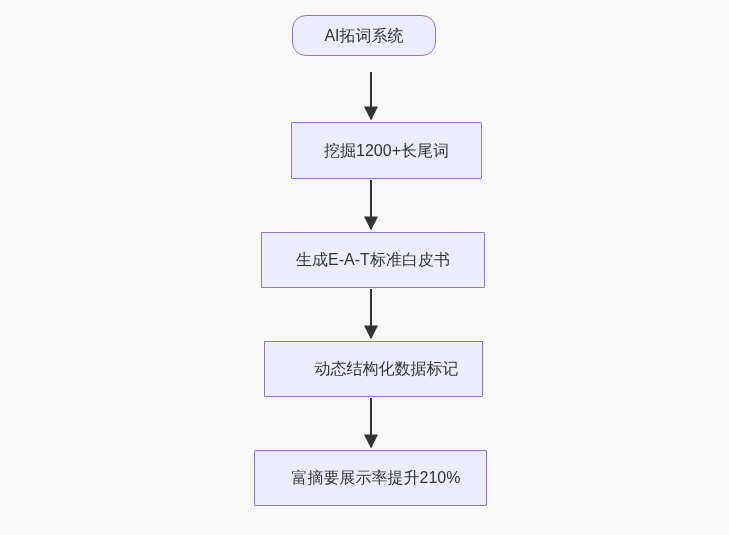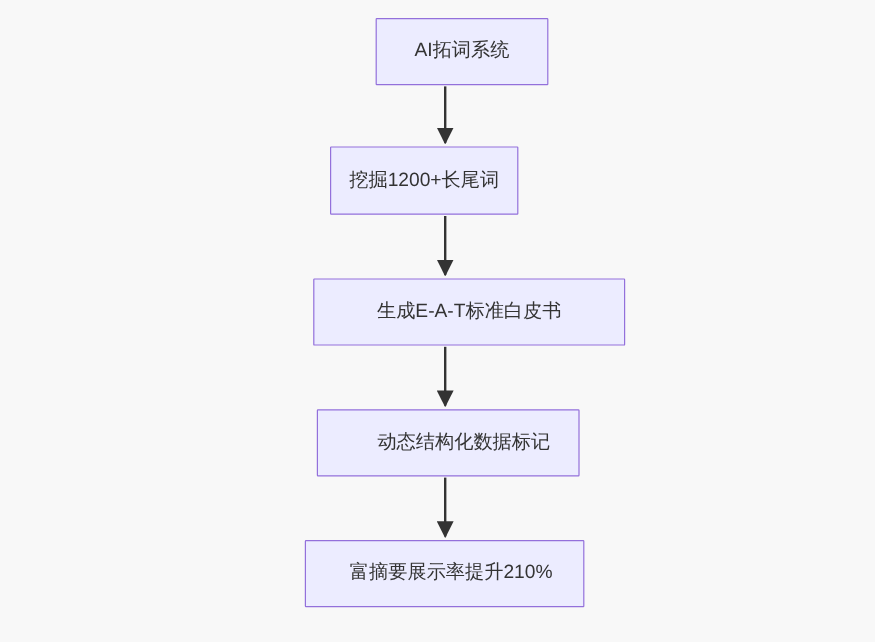--- a/index.html
+++ b/index.html
@@ -36,23 +36,23 @@
     border-radius: 1px;
     display: flex;
     align-items: center;
     justify-content: center;
     color: var(--node-text, #333333);
     font-size: 16px;
     line-height: 1.2;
     text-align: center;
     white-space: nowrap;
   }
-  .node-1 { left: 313px; top: 15px;  width: 144px; height: 56px; }
-  .node-2 { left: 275px; top: 122px; width: 157px; height: 57px; }
-  .node-3 { left: 261px; top: 232px; width: 260px; height: 56px; }
+  .node-1 { left: 292px; top: 15px;  width: 144px; height: 41px; border-radius: 14px; }
+  .node-2 { left: 291px; top: 122px; width: 191px; height: 57px; }
+  .node-3 { left: 261px; top: 232px; width: 224px; height: 56px; }
   .node-4 { left: 264px; top: 341px; width: 219px; height: 56px; padding-left: 26px; }
   .node-5 { left: 254px; top: 450px; width: 233px; height: 56px; padding-left: 11px; }
 </style>
 </head>
 <body>
 
 <div class="canvas" style="--bg-color: #F8F8F8; --node-fill: #ECECFF; --node-border: #9370DB; --node-text: #333333; --arrow-color: #333333;">
 
   <svg class="edge-layer" width="729" height="535" viewBox="0 0 729 535" xmlns="http://www.w3.org/2000/svg">
     <defs>

